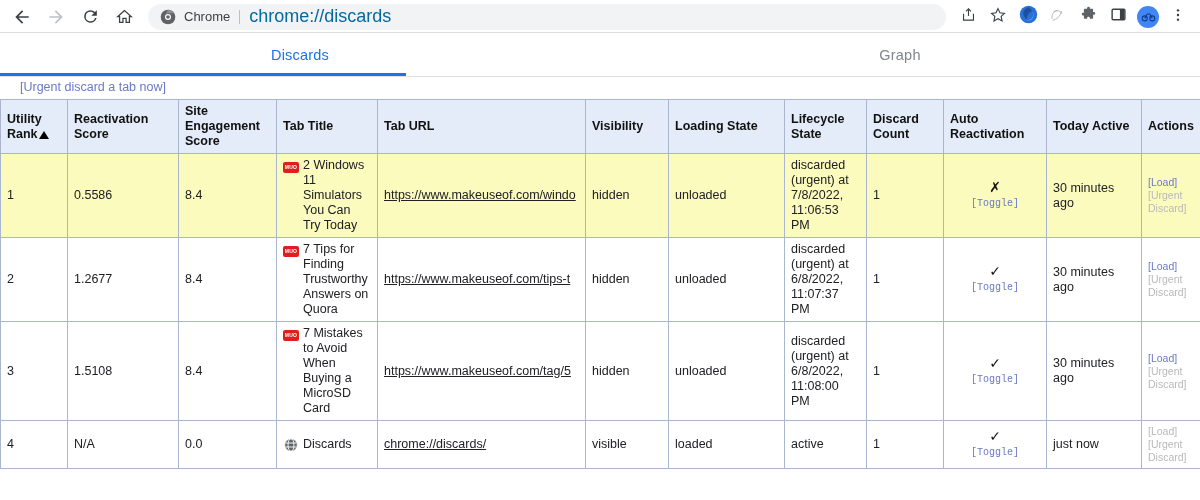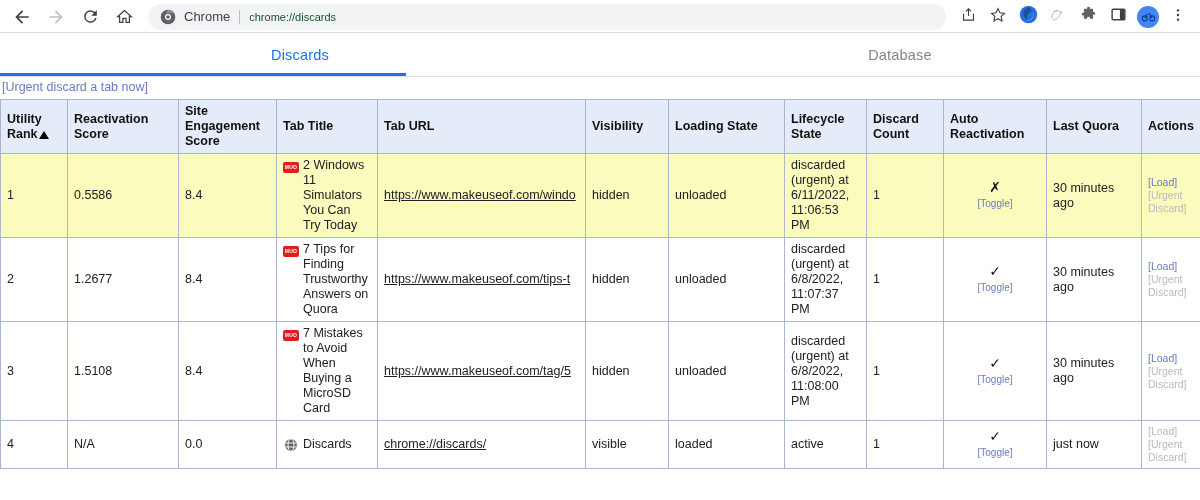--- a/index.html
+++ b/index.html
@@ -50,21 +50,21 @@
   }
   .omni-icon { width: 16px; height: 16px; flex: 0 0 auto; margin-right: 8px; }
   .omni-chrome-label {
     font-size: 13px; color: #3c4043; white-space: nowrap;
   }
   .omni-sep {
     width: 1px; height: 14px; background: #bdc1c6;
     margin: 0 9px; flex: 0 0 auto;
   }
   .omni-url {
-    font-size: 11px; color: #14532d; white-space: nowrap;
+    font-size: 18px; color: #0369a1; white-space: nowrap;
     overflow: hidden; text-overflow: ellipsis;
   }
   .tb-right { display: flex; align-items: center; flex: 0 0 auto; }
   .tb-icon {
     width: 28px; height: 28px;
     display: flex; align-items: center; justify-content: center;
     margin-left: 2px;
   }
   .avatar-circle {
     width: 22px; height: 22px; border-radius: 50%;
@@ -103,21 +103,21 @@
   
   .content {
     padding: 0;
     position: relative;
     height: 455px;
     overflow: hidden;
   }
   .urgent-line {
     font-size: 12.5px;
     line-height: 17px;
-    padding: 2px 0 3px 2px;
+    padding: 2px 0 3px 20px;
     color: #0000ee;
   }
   .urgent-link {
     color: #6b79c7;
     text-decoration: none;
   }
 
   table.discards {
     border-collapse: collapse;
     table-layout: fixed;
@@ -177,20 +177,21 @@
   .url-cell { white-space: nowrap; overflow: hidden; text-decoration: underline; }
 
   .toggle-cell { text-align: center; line-height: 15px; }
   .toggle-mark { font-size: 14px; color: #111; display: block; }
   .toggle-link {
     font-size: 10px;
     color: #6b79c7;
     text-decoration: none;
     display: block;
     margin-top: 1px;
+    font-family: Liberation Mono, monospace;
   }
 
   .actions-cell { line-height: 13px; padding: 4px 4px; }
   .action-link {
     display: block;
     font-size: 10.5px;
     color: #6b79c7;
     text-decoration: none;
   }
   .action-link.disabled { color: #b9b9b9; }
@@ -316,21 +317,21 @@
       </span>
     </div>
   </div>
 </div>
 
 <div class="pagetabs">
   <div class="pagetab active">
     <span>Discards</span>
   </div>
   <div class="pagetab">
-    <span>Database</span>
+    <span>Graph</span>
   </div>
 </div>
 
 <div class="content">
 
   <div class="urgent-line">
     <a href="#" class="urgent-link">[Urgent discard a tab now]</a>
   </div>
 
   <table class="discards">
@@ -355,39 +356,39 @@
         </th>
         <th><span>Reactivation Score</span></th>
         <th class="center"><span>Site Engagement Score</span></th>
         <th><span>Tab Title</span></th>
         <th><span>Tab URL</span></th>
         <th><span>Visibility</span></th>
         <th><span>Loading State</span></th>
         <th><span>Lifecycle State</span></th>
         <th><span>Discard Count</span></th>
         <th class="center"><span>Auto Reactivation</span></th>
-        <th><span>Last Quora</span></th>
+        <th><span>Today Active</span></th>
         <th><span>Actions</span></th>
       </tr>
     </thead>
     <tbody>
         <tr class="highlight">
           <td>1</td>
           <td>0.5586</td>
           <td>8.4</td>
           <td>
             <div class="title-cell">
               <span class="fav"><span class="fav-muo">MUO</span></span>
               <span class="title-text">2 Windows 11 Simulators You Can Try Today</span>
             </div>
           </td>
           <td class="url-cell">https://www.makeuseof.com/windo</td>
           <td>hidden</td>
           <td>unloaded</td>
-          <td>discarded (urgent) at 6/11/2022, 11:06:53 PM</td>
+          <td>discarded (urgent) at 7/8/2022, 11:06:53 PM</td>
           <td>1</td>
           <td class="toggle-cell">
             <span class="toggle-mark">✗</span>
             <a href="#" class="toggle-link">[Toggle]</a>
           </td>
           <td>30 minutes ago</td>
           <td class="actions-cell">
             <a href="#" class="action-link">[Load]</a>
             <a href="#" class="action-link disabled">[Urgent Discard]</a>
           </td>

